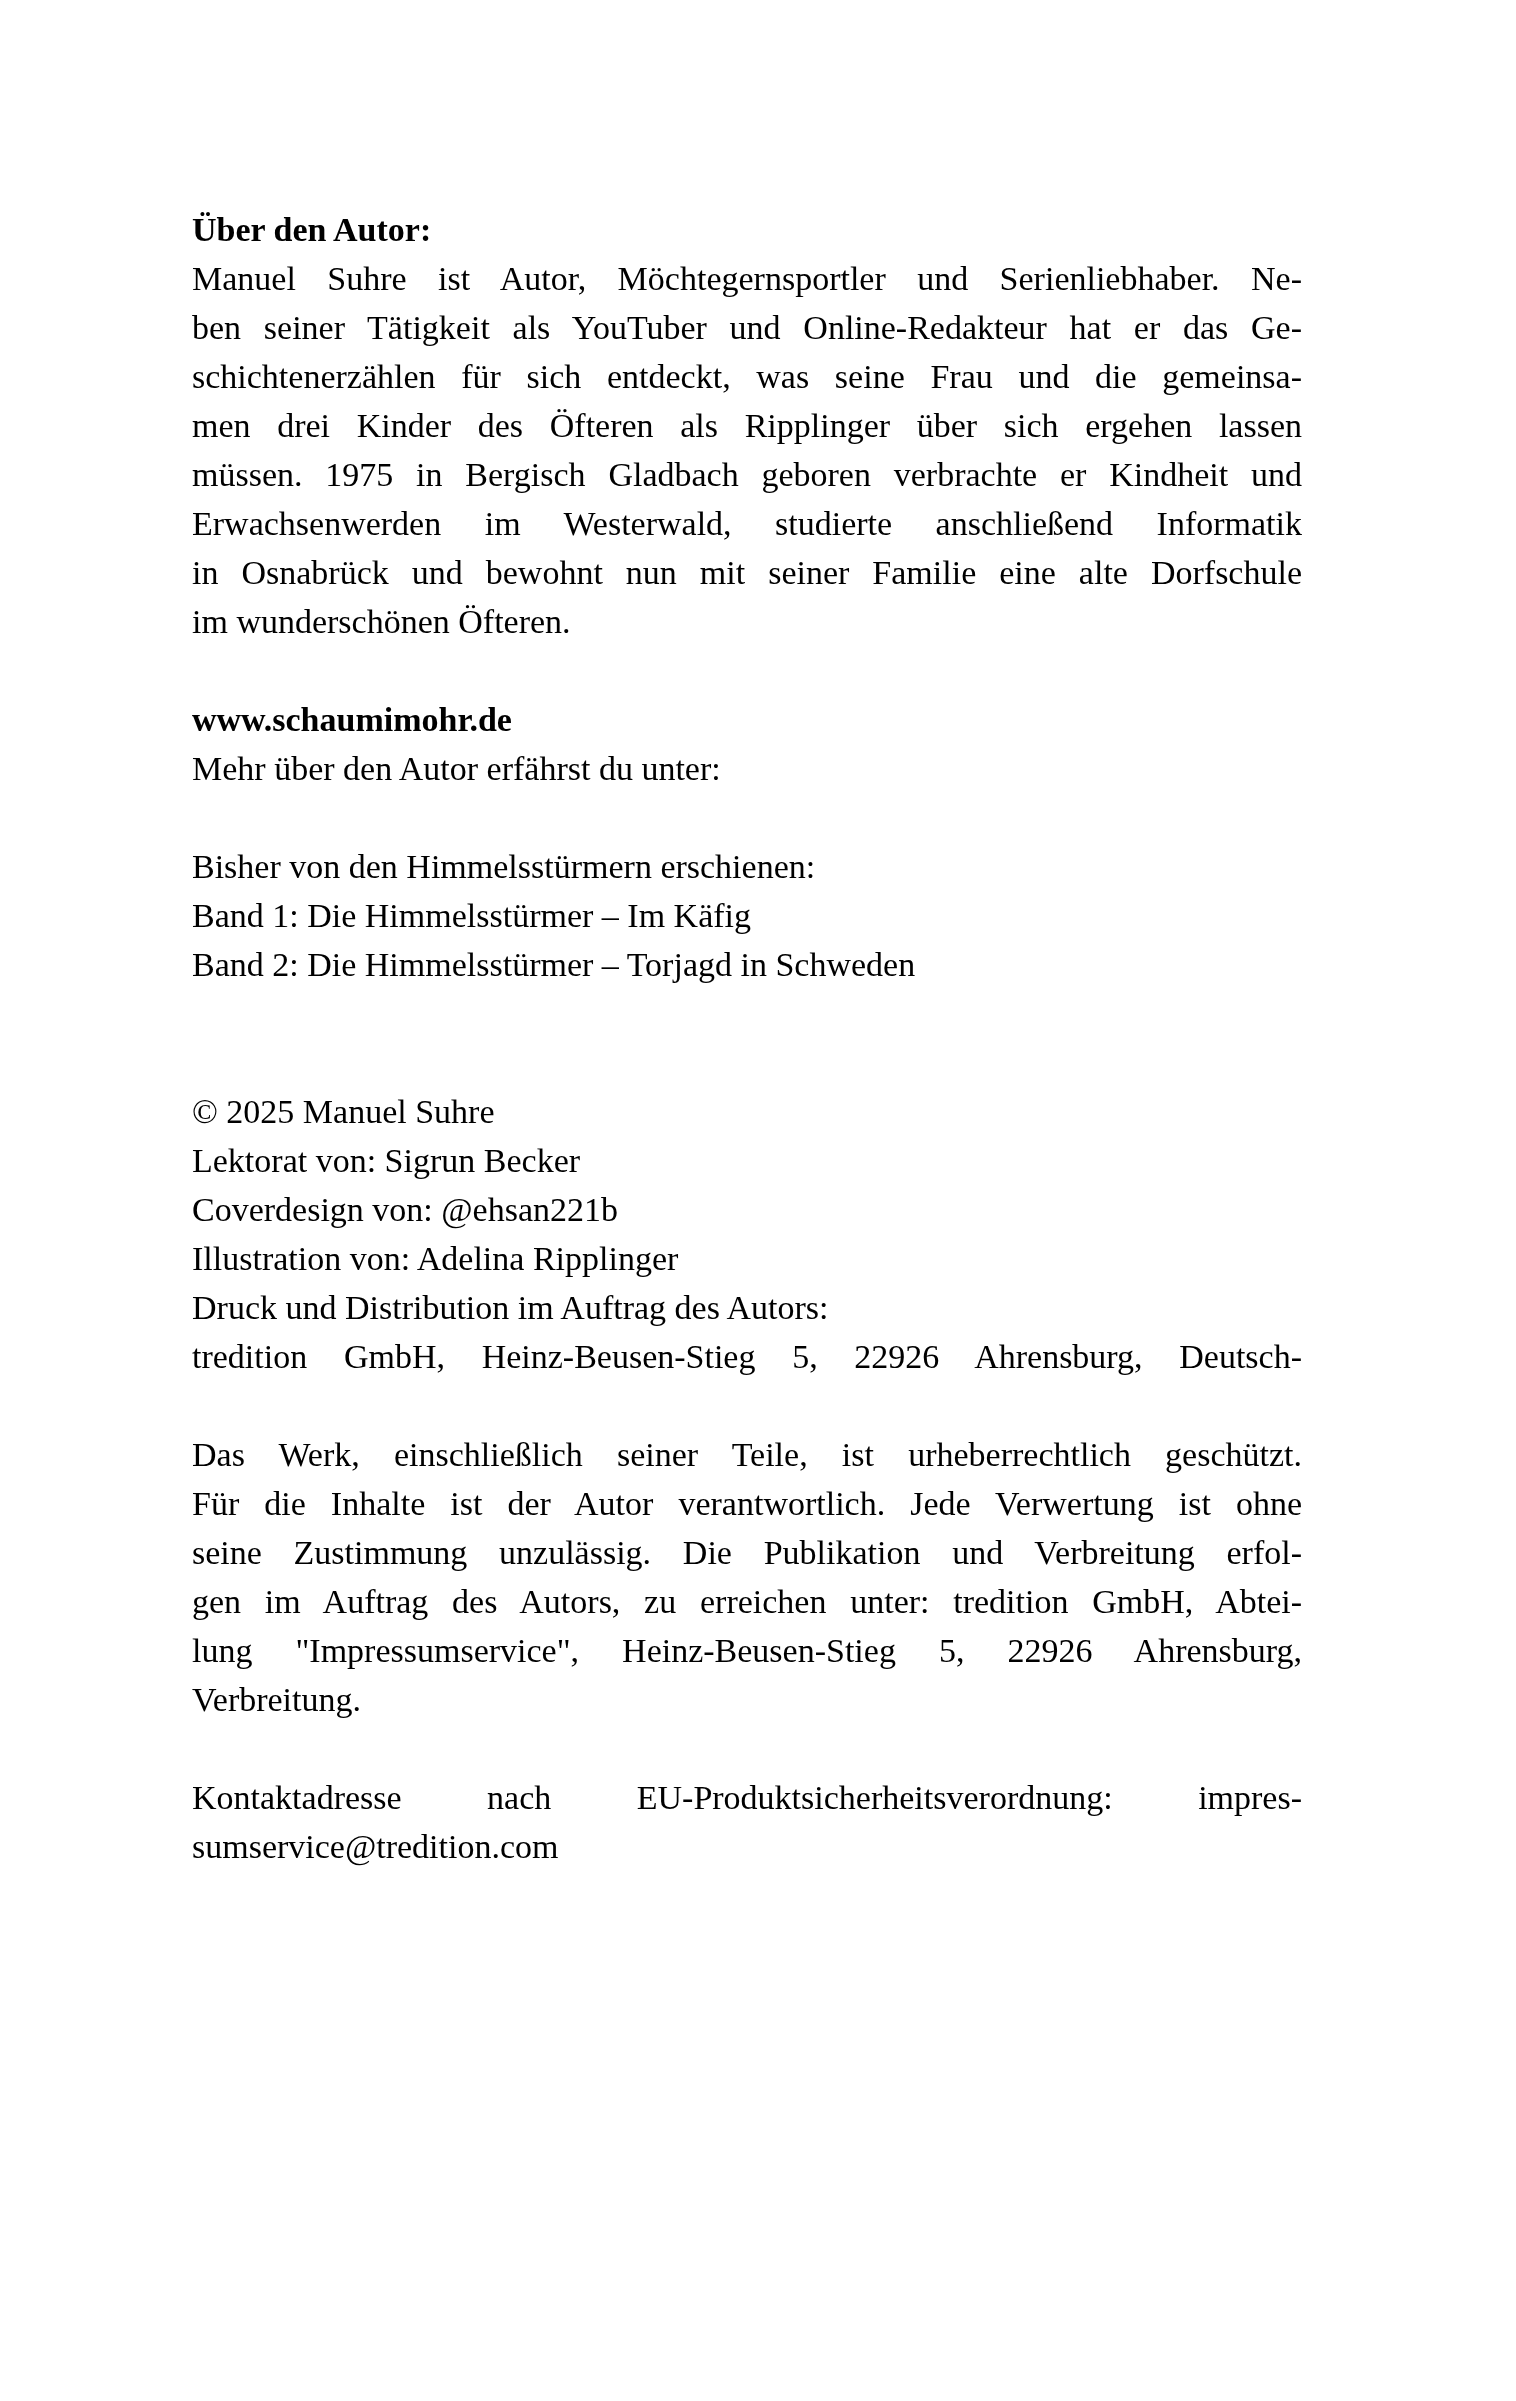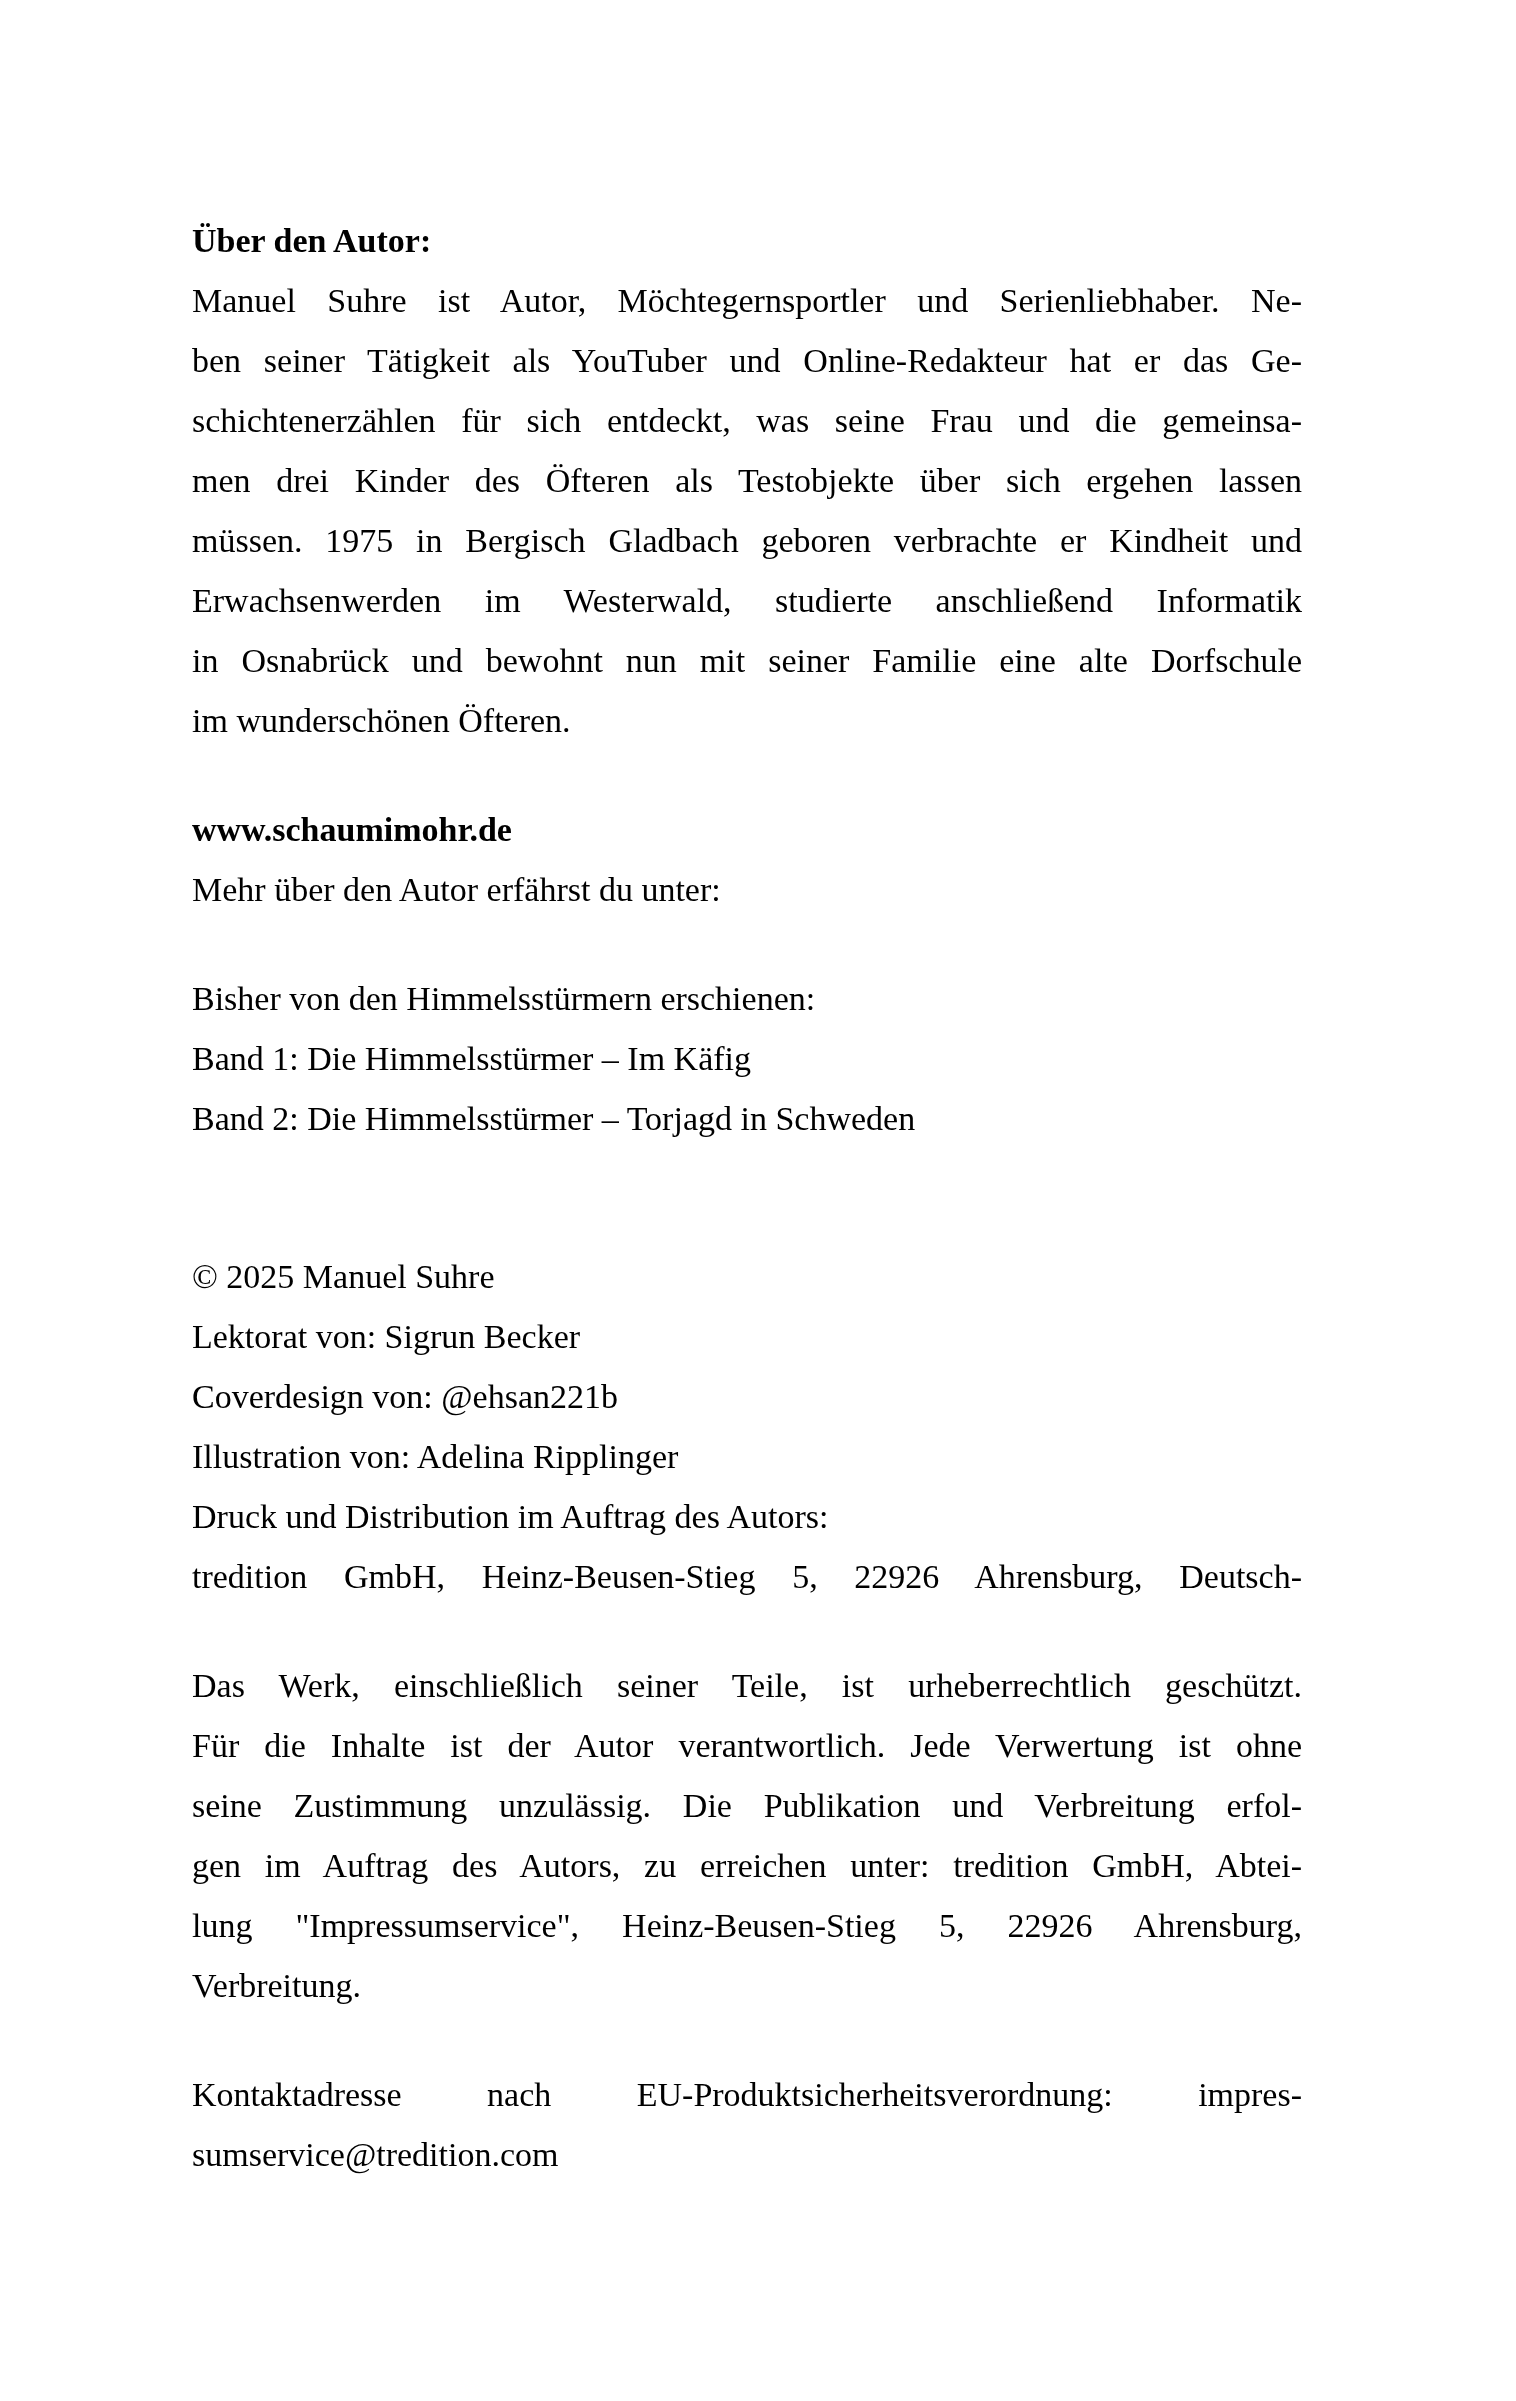--- a/index.html
+++ b/index.html
@@ -25,21 +25,20 @@
     width:1517px;
     height:2401px;
     padding:205px 215px 0 192px;
     background:var(--paper);
   }
   .line{
     font-size:var(--fs);
     line-height:var(--lh);
     white-space:normal;
     text-align:left;
-    margin-top:11px;
   }
   
   .jl{
     text-align:justify;
     text-align-last:justify;
   }
   .bold{
     font-weight:bold;
   }
   .gap{
@@ -49,21 +48,21 @@
 </head>
 <body>
 
 <div class="page">
 
   <div class="line bold">Über den Autor:</div>
 
   <div class="line jl">Manuel Suhre ist Autor, Möchtegernsportler und Serienliebhaber. Ne-</div>
   <div class="line jl">ben seiner Tätigkeit als YouTuber und Online-Redakteur hat er das Ge-</div>
   <div class="line jl">schichtenerzählen für sich entdeckt, was seine Frau und die gemeinsa-</div>
-  <div class="line jl">men drei Kinder des Öfteren als Testobjekte über sich ergehen lassen</div>
+  <div class="line jl">men drei Kinder des Öfteren als Ripplinger über sich ergehen lassen</div>
   <div class="line jl">müssen. 1975 in Bergisch Gladbach geboren verbrachte er Kindheit und</div>
   <div class="line jl">Erwachsenwerden im Westerwald, studierte anschließend Informatik</div>
   <div class="line jl">in Osnabrück und bewohnt nun mit seiner Familie eine alte Dorfschule</div>
   <div class="line">im wunderschönen Öfteren.</div>
 
   <div class="gap"></div>
 
   <div class="line bold">www.schaumimohr.de</div>
   <div class="line">Mehr über den Autor erfährst du unter:</div>
 

